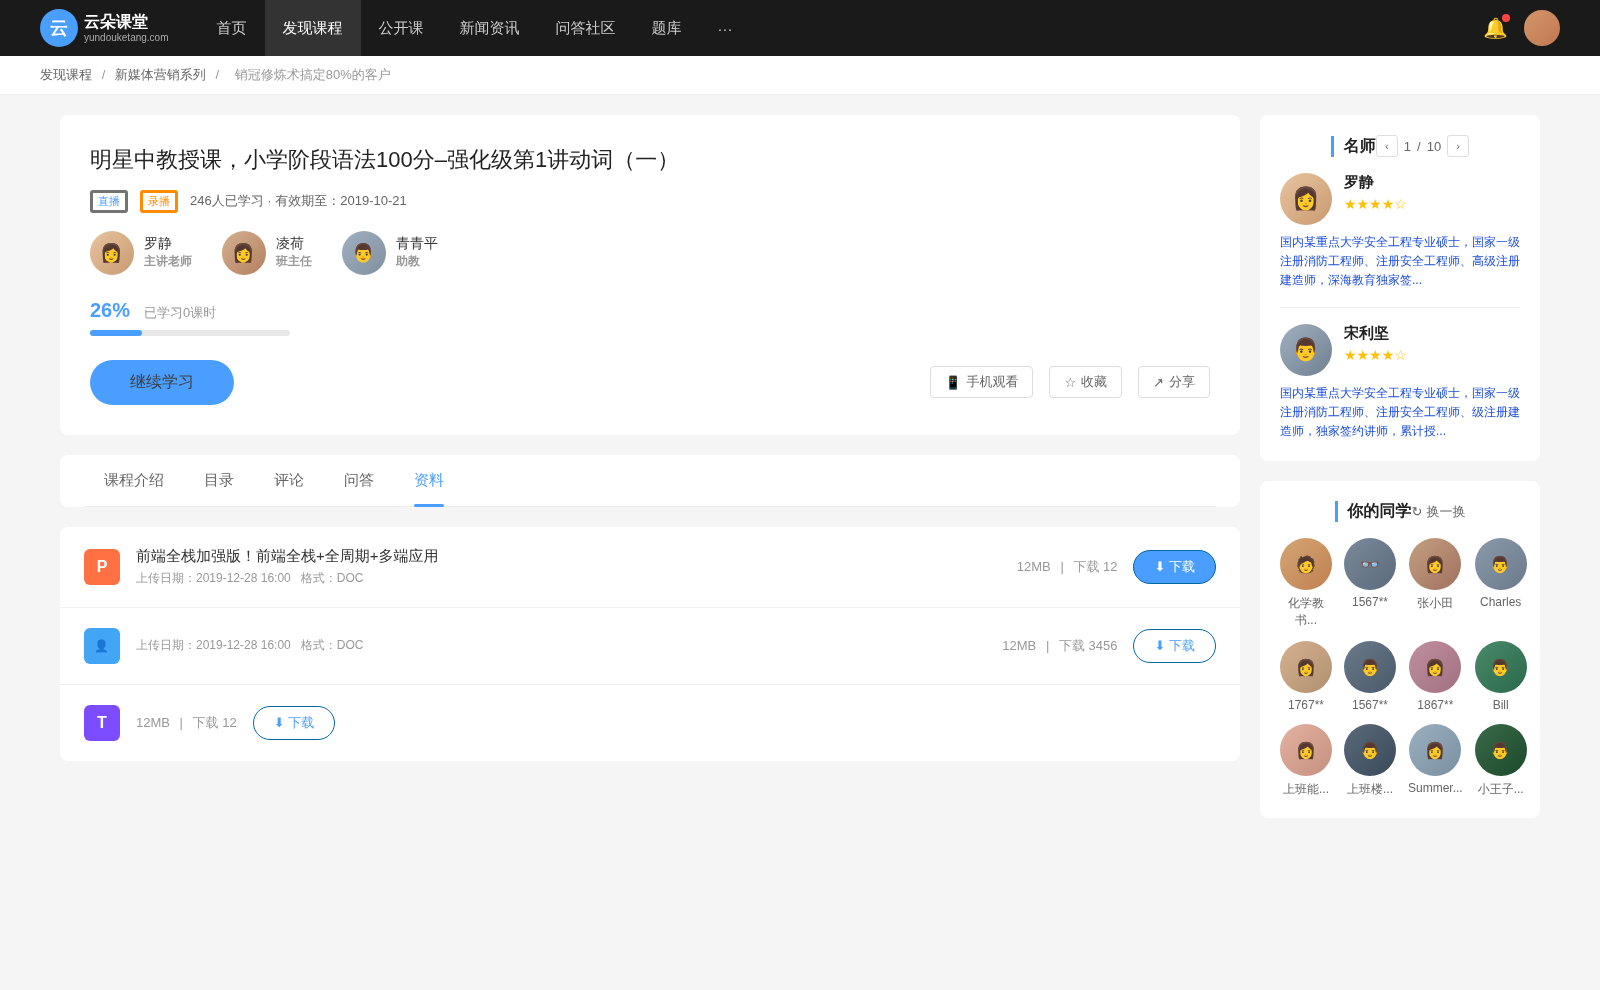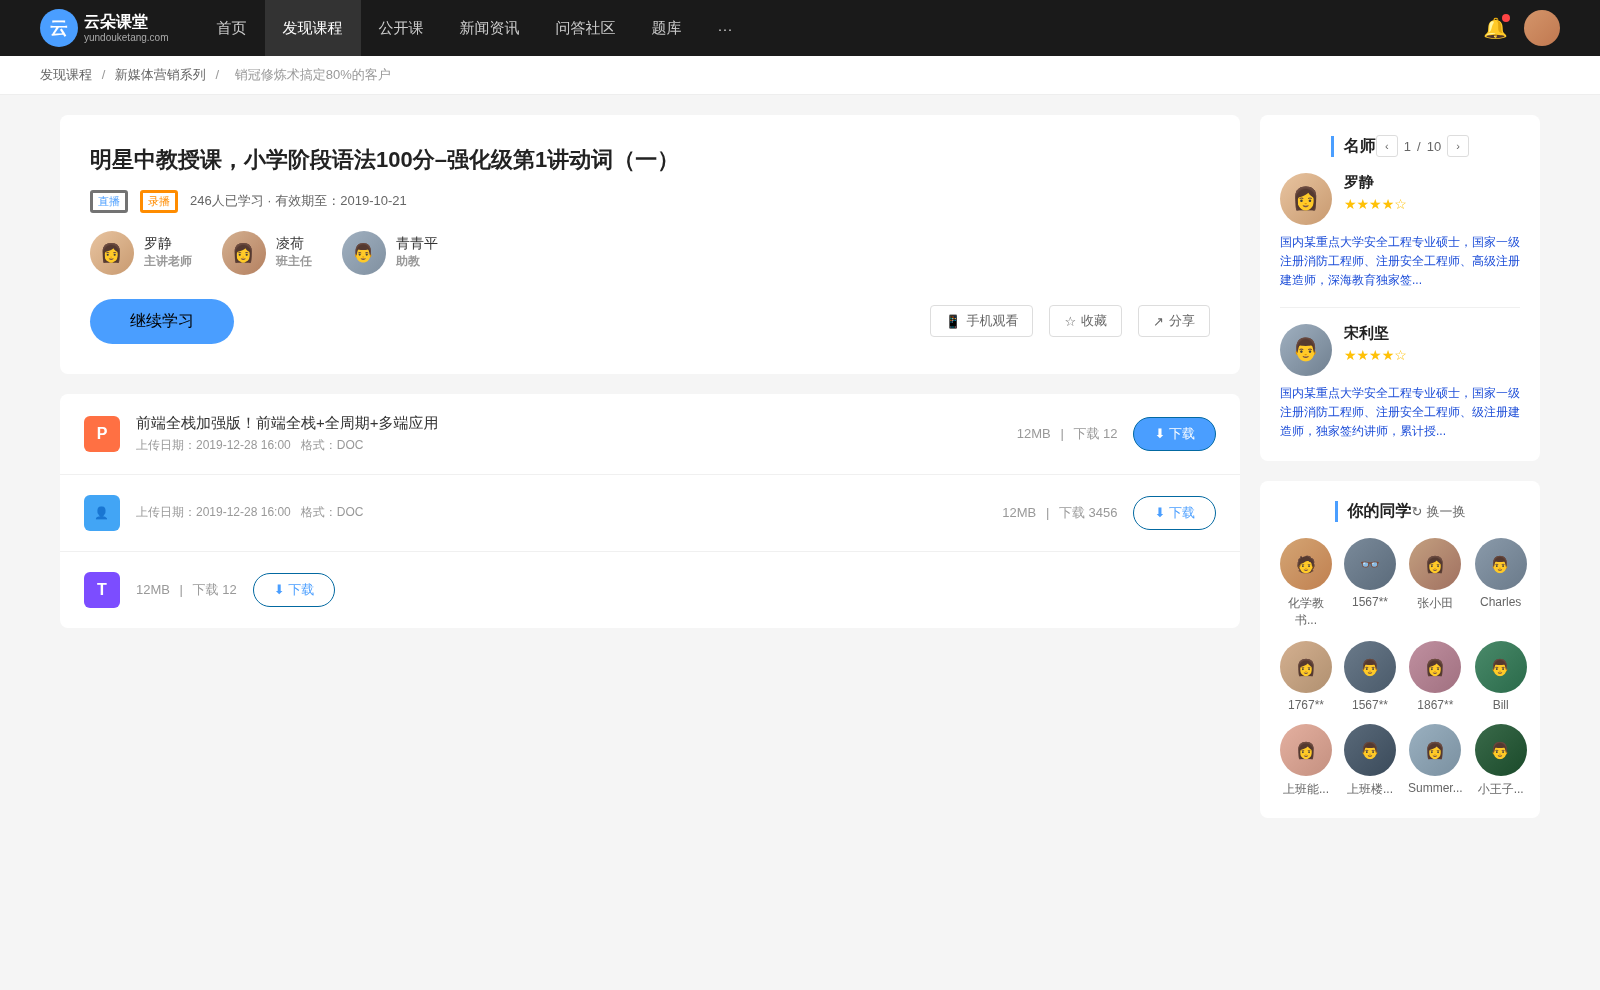--- a/index.html
+++ b/index.html
@@ -26,36 +26,36 @@
     .breadcrumb a { color: #666; text-decoration: none; }
     .breadcrumb span { margin: 0 6px; color: #999; }
 
     
     .main-content { display: flex; gap: 20px; padding: 20px 40px; max-width: 1560px; margin: 0 auto; }
     .left-panel { flex: 1; min-width: 0; }
     .right-panel { width: 280px; flex-shrink: 0; }
 
     
     .course-header-card { background: white; border-radius: 8px; padding: 30px; margin-bottom: 20px; }
-    .course-title { font-size: 22px; font-weight: 700; color: #222; margin-bottom: 14px; line-height: 1.4; }
+    .course-title { font-size: 22px; font-weight: 400; color: #222; margin-bottom: 14px; line-height: 1.4; }
     .course-meta { display: flex; align-items: center; gap: 12px; margin-bottom: 18px; color: #666; font-size: 13px; }
     .badge { border: 3px solid #737373; color: #4a9eff; border-radius: 3px; padding: 1px 5px; font-size: 11px; }
     .badge.orange { border-color: #ff8c00; color: #ff8c00; }
     .teachers { display: flex; gap: 30px; margin-bottom: 24px; }
     .teacher { display: flex; align-items: center; gap: 10px; }
     .teacher-avatar { width: 44px; height: 44px; border-radius: 50%; background: #ddd; overflow: hidden; display: flex; align-items: center; justify-content: center; font-size: 18px; }
     .teacher-info .name { font-size: 14px; font-weight: 500; color: #333; }
     .teacher-info .role { font-size: 12px; color: #999; font-weight: bold; }
     .progress-section { margin-bottom: 24px; }
     .progress-text { color: #4a9eff; font-size: 20px; font-weight: 600; display: inline-block; margin-right: 10px; }
     .progress-sub { color: #999; font-size: 13px; }
     .progress-bar-bg { background: #e8e8e8; border-radius: 4px; height: 6px; width: 200px; margin-top: 8px; }
     .progress-bar-fill { background: #4a9eff; height: 6px; border-radius: 4px; width: 26%; }
     .course-actions { display: flex; align-items: center; gap: 16px; }
-    .btn-continue { background: #4a9eff; color: #000000; border: none; border-radius: 25px; padding: 12px 40px; font-size: 16px; cursor: pointer; font-weight: 500; }
+    .btn-continue { background: #4a9eff; color: #404040; border: none; border-radius: 25px; padding: 12px 40px; font-size: 16px; cursor: pointer; font-weight: 500; }
     .action-btns { display: flex; gap: 16px; margin-left: auto; }
     .action-btn { display: flex; align-items: center; gap: 5px; color: #666; font-size: 13px; cursor: pointer; padding: 6px 14px; border: 1px solid #ddd; border-radius: 4px; background: white; }
 
     
     .tabs-card { background: white; border-radius: 8px; padding: 0 24px; margin-bottom: 20px; }
     .tabs { display: flex; border-bottom: 1px solid #eee; }
     .tab { padding: 16px 20px; font-size: 15px; color: #666; cursor: pointer; position: relative; }
     .tab.active { color: #4a9eff; font-weight: 500; }
     .tab.active::after { content: ''; position: absolute; bottom: -1px; left: 50%; transform: translateX(-50%); width: 30px; height: 3px; background: #4a9eff; border-radius: 2px; }
 
@@ -176,20 +176,27 @@
             <div class="name">凌荷</div>
             <div class="role">班主任</div>
           </div>
         </div>
         <div class="teacher">
           <div class="teacher-avatar" style="background: linear-gradient(135deg, #a0b0c0, #8090a0);">👨</div>
           <div class="teacher-info">
             <div class="name">青青平</div>
             <div class="role">助教</div>
           </div>
+        </div>
+      </div>
+      <div class="progress-section">
+        <span class="progress-text">26%</span>
+        <span class="progress-sub">已学习0课时</span>
+        <div class="progress-bar-bg">
+          <div class="progress-bar-fill"></div>
         </div>
       </div>
       <div class="course-actions">
         <button class="btn-continue">继续学习</button>
         <div class="action-btns">
           <button class="action-btn">
             <span>📱</span>
             <span>手机观看</span>
           </button>
           <button class="action-btn">
@@ -197,20 +204,29 @@
             <span>收藏</span>
           </button>
           <button class="action-btn">
             <span>↗</span>
             <span>分享</span>
           </button>
         </div>
       </div>
     </div>
 
+    <div class="tabs-card">
+      <div class="tabs">
+        <div class="tab">课程介绍</div>
+        <div class="tab">目录</div>
+        <div class="tab">评论</div>
+        <div class="tab">问答</div>
+        <div class="tab active">资料</div>
+      </div>
+    </div>
 
     <div class="resource-card">
       <div class="resource-item">
         <div class="resource-icon orange">P</div>
         <div class="resource-info">
           <div class="resource-name">前端全栈加强版！前端全栈+全周期+多端应用</div>
           <div class="resource-meta">
             上传日期：<span>2019-12-28  16:00</span>&nbsp;&nbsp;&nbsp;格式：<span>DOC</span>
           </div>
         </div>

